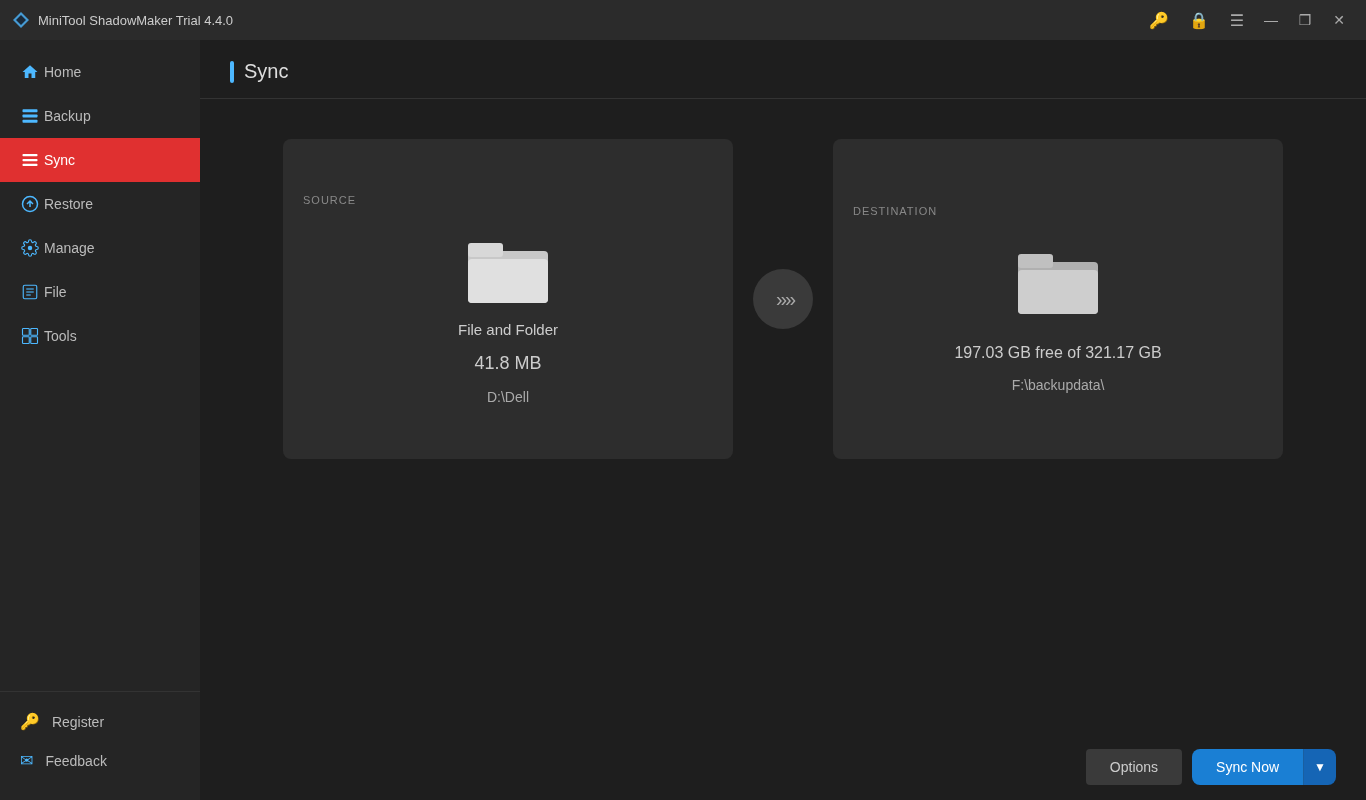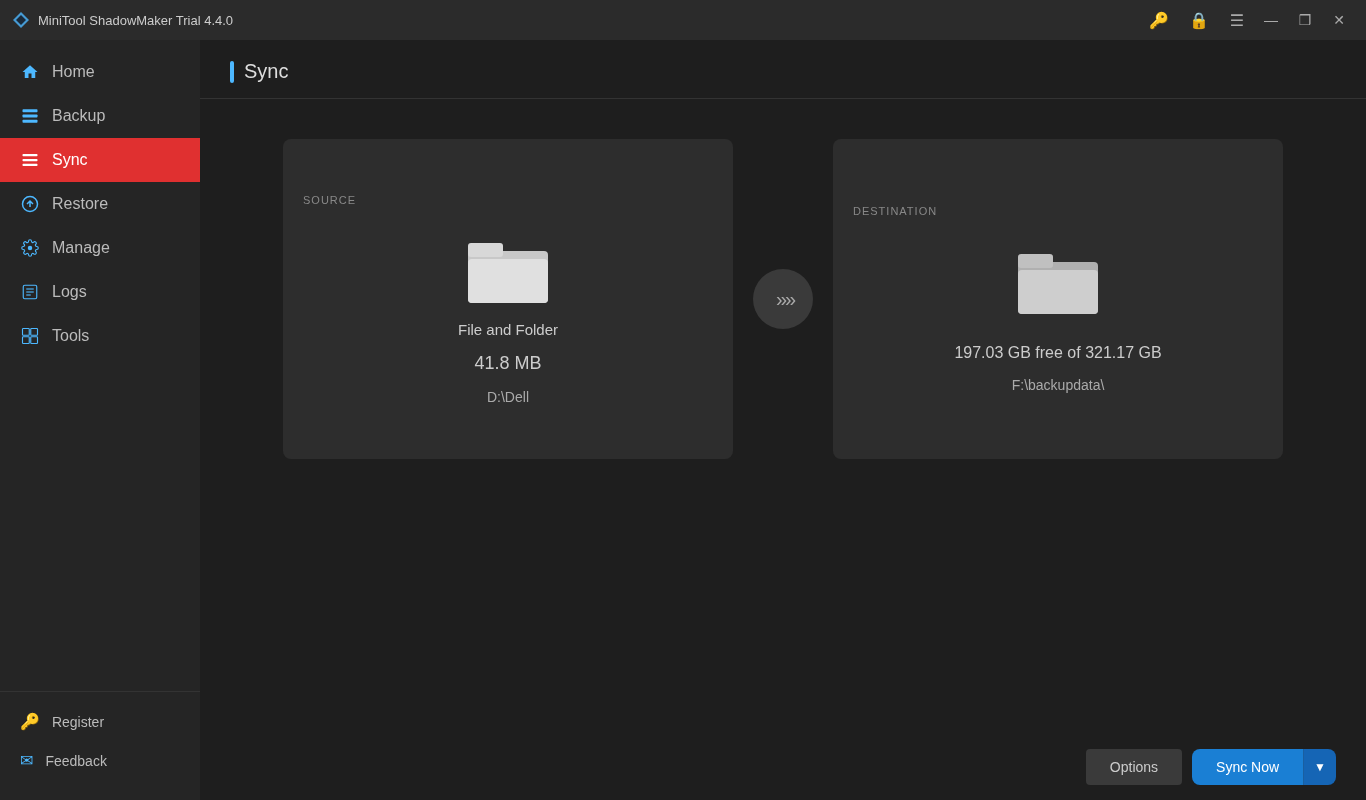--- a/index.html
+++ b/index.html
@@ -77,25 +77,25 @@
       flex-direction: column;
       flex-shrink: 0;
     }
     .sidebar-nav {
       flex: 1;
       padding: 10px 0;
     }
     .sidebar-item {
       display: flex;
       align-items: center;
-      gap: 12px;
+      gap: 4px;
       padding: 12px 20px;
       cursor: pointer;
       color: #bbb;
-      font-size: 16px;
+      font-size: 14px;
       border-radius: 0;
       transition: background 0.15s;
     }
     .sidebar-item.active {
       background: #e03030;
       color: #fff;
     }
     .sidebar-item.active .sidebar-icon { color: #fff; }
     .sidebar-icon {
       width: 20px;
@@ -374,21 +374,21 @@
 
       <div class="sidebar-item">
         <span class="sidebar-icon">
           <svg width="18" height="18" viewBox="0 0 24 24" fill="#4db8ff">
               <rect x="3" y="3" width="18" height="18" rx="2" stroke="#4db8ff" stroke-width="1.5" fill="none"></rect>
               <line x1="7" y1="8" x2="17" y2="8" stroke="#4db8ff" stroke-width="1.5"></line>
               <line x1="7" y1="12" x2="17" y2="12" stroke="#4db8ff" stroke-width="1.5"></line>
               <line x1="7" y1="16" x2="13" y2="16" stroke="#4db8ff" stroke-width="1.5"></line>
             </svg>
         </span>
-        <span>Logs</span>
+        <span>File</span>
       </div>
 
       <div class="sidebar-item">
         <span class="sidebar-icon">
           <svg width="18" height="18" viewBox="0 0 24 24" fill="none" stroke="#4db8ff" stroke-width="1.5">
               <rect x="2" y="2" width="9" height="9" rx="1"></rect>
               <rect x="13" y="2" width="9" height="9" rx="1"></rect>
               <rect x="2" y="13" width="9" height="9" rx="1"></rect>
               <rect x="13" y="13" width="9" height="9" rx="1"></rect>
             </svg>

